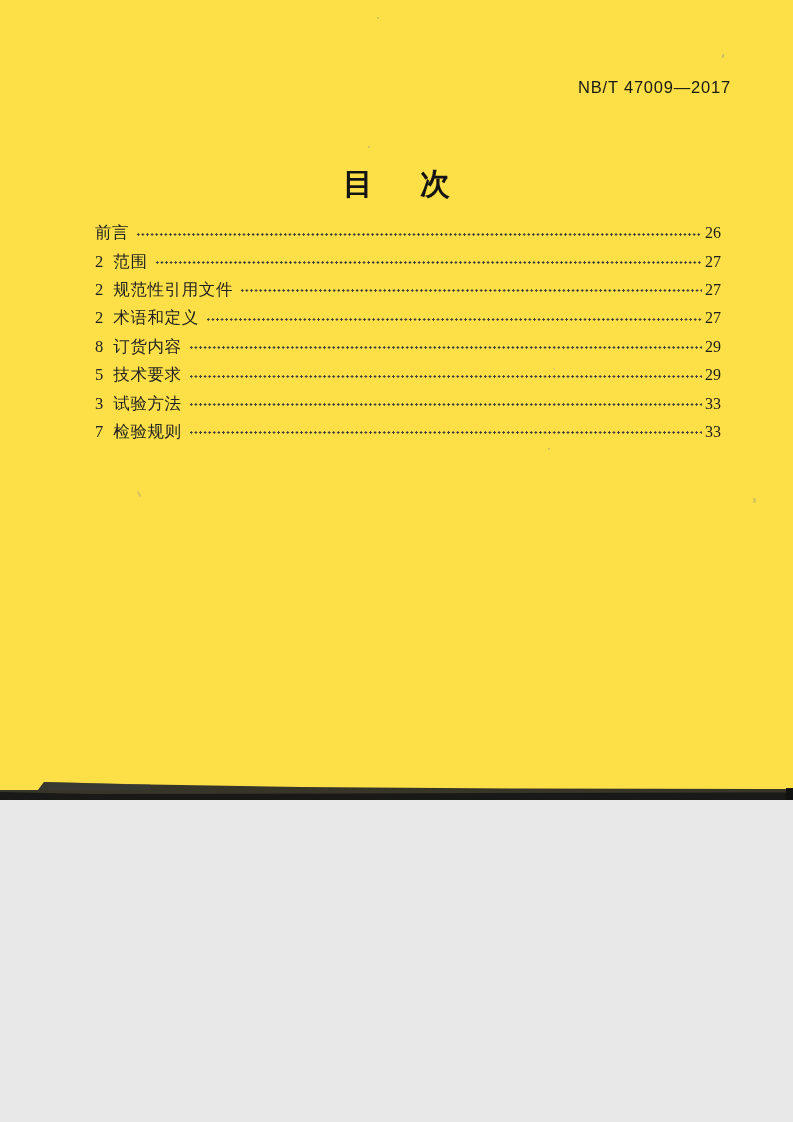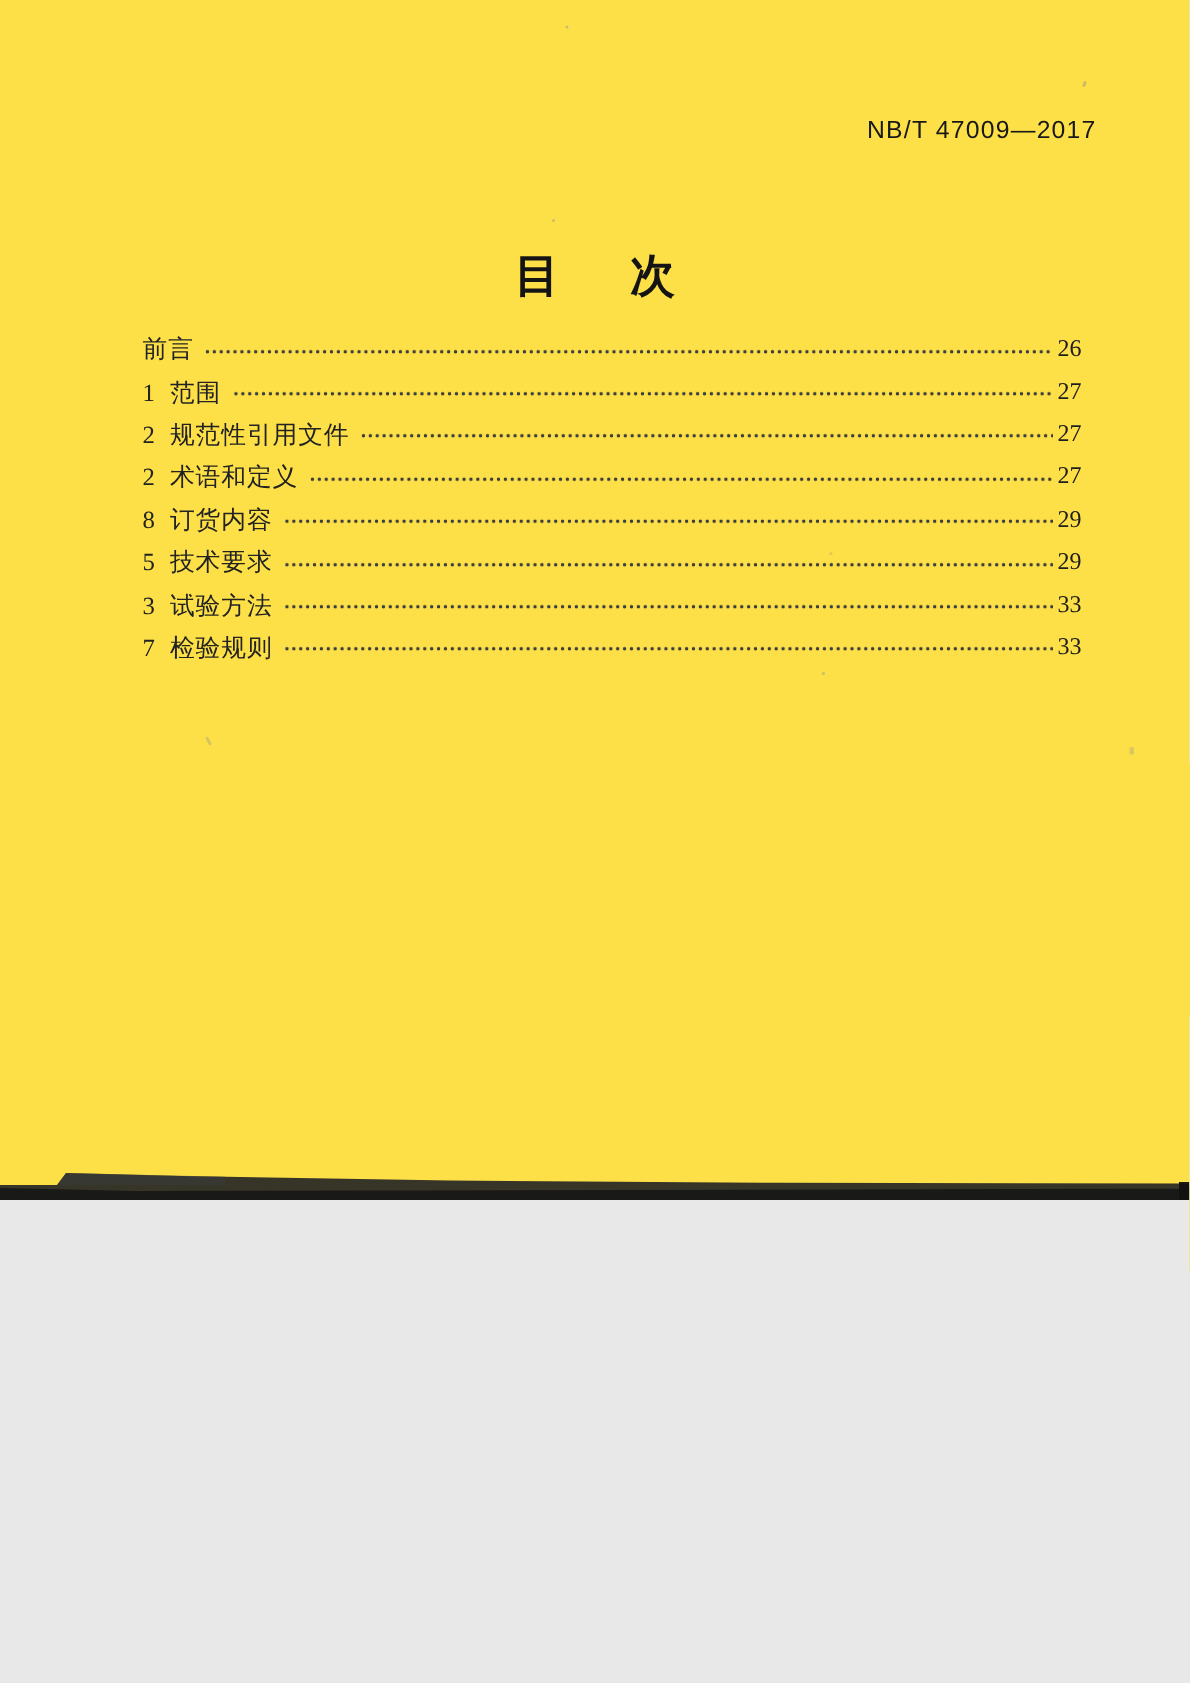--- a/index.html
+++ b/index.html
@@ -103,21 +103,21 @@
     <span class="t-char1">目</span><span class="t-char2">次</span>
   </div>
 
   <div class="toc">
     <div class="toc-row">
       <span class="toc-label">前言</span>
       <span class="toc-dots"></span>
       <span class="toc-page">26</span>
     </div>
     <div class="toc-row">
-      <span class="toc-label">1  范围</span>
+      <span class="toc-label">2  范围</span>
       <span class="toc-dots"></span>
       <span class="toc-page">27</span>
     </div>
     <div class="toc-row">
       <span class="toc-label">2  规范性引用文件</span>
       <span class="toc-dots"></span>
       <span class="toc-page">27</span>
     </div>
     <div class="toc-row">
       <span class="toc-label">2  术语和定义</span>

